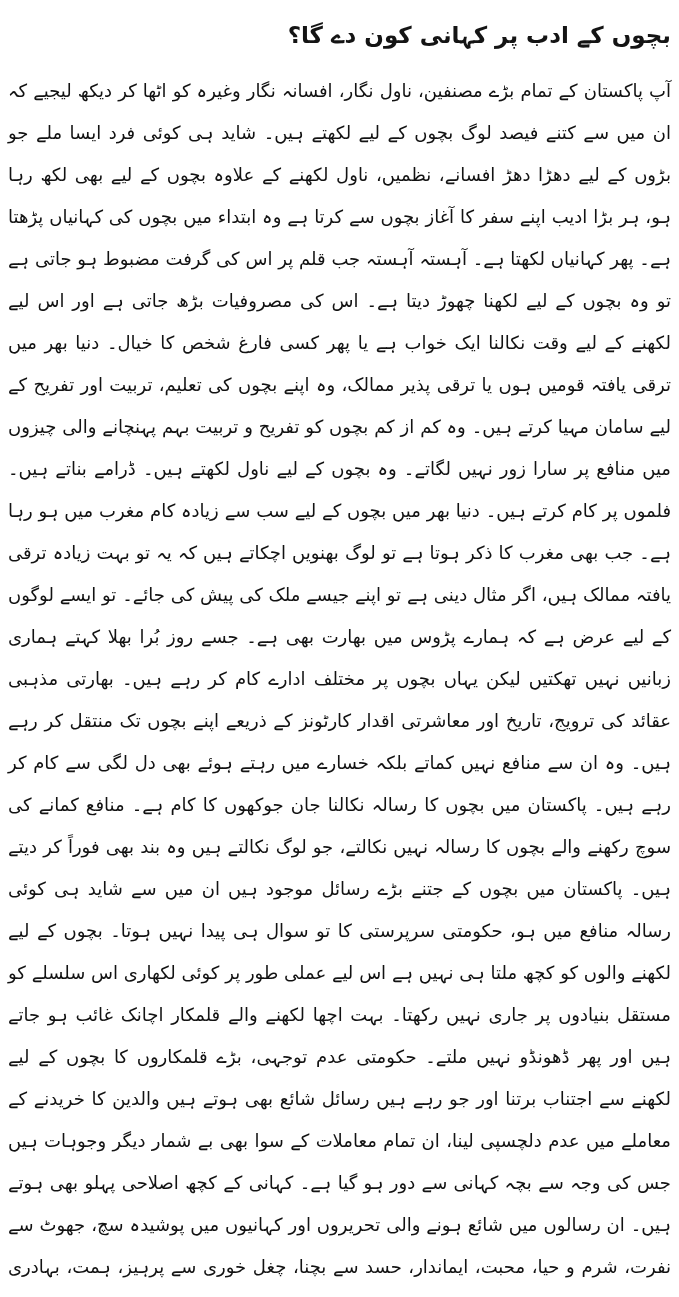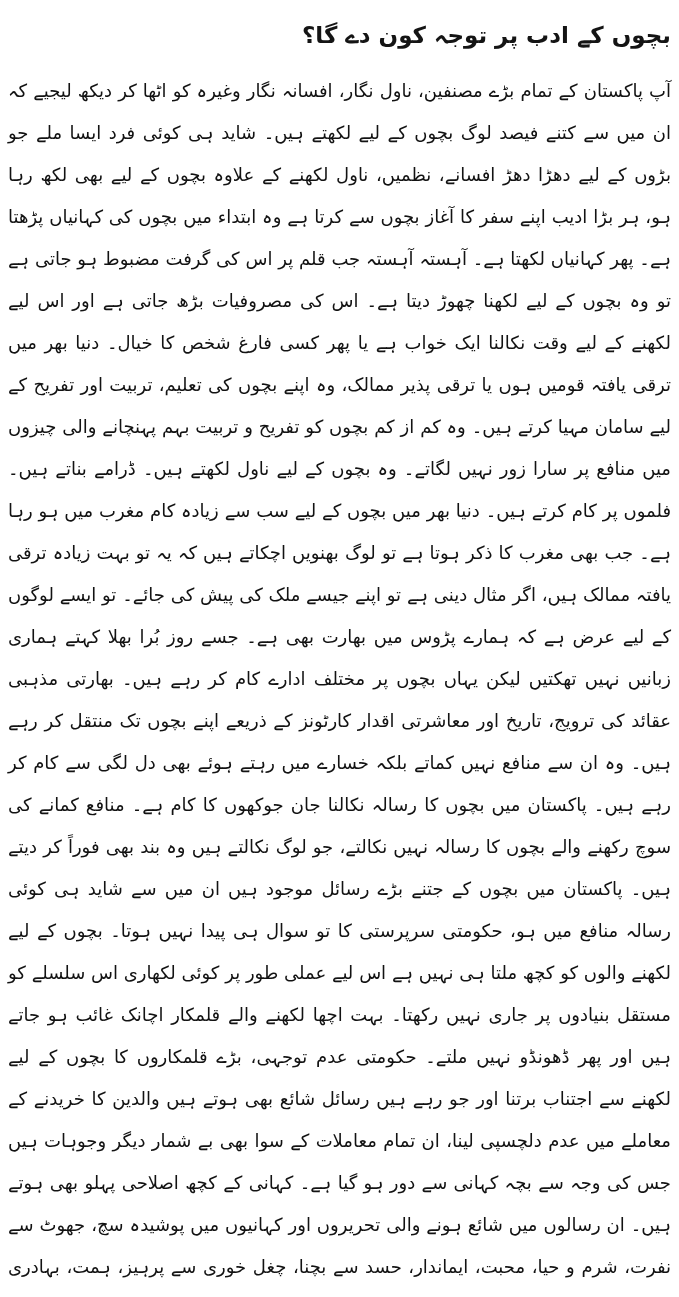--- a/index.html
+++ b/index.html
@@ -41,21 +41,21 @@
   }
   .article-body span {
     unicode-bidi: embed;
   }
 </style>
 </head>
 <body>
 
 <div class="page">
 
-  <h1 class="article-title">بچوں کے ادب پر توجہ کون دے گا؟</h1>
+  <h1 class="article-title">بچوں کے ادب پر کہانی کون دے گا؟</h1>
 
   <div class="article-body">
     <span>آپ پاکستان کے تمام بڑے مصنفین، ناول نگار، افسانہ نگار وغیرہ کو اٹھا کر دیکھ لیجیے کہ ان میں سے کتنے فیصد لوگ بچوں کے لیے لکھتے ہیں۔ شاید ہی کوئی فرد ایسا ملے جو بڑوں کے لیے دھڑا دھڑ افسانے، نظمیں، ناول لکھنے کے علاوہ بچوں کے لیے بھی لکھ رہا ہو، ہر بڑا ادیب اپنے سفر کا آغاز بچوں سے کرتا ہے وہ ابتداء میں بچوں کی کہانیاں پڑھتا ہے۔ پھر کہانیاں لکھتا ہے۔ آہستہ آہستہ جب قلم پر اس کی گرفت مضبوط ہو جاتی ہے تو وہ بچوں کے لیے لکھنا چھوڑ دیتا ہے۔ اس کی مصروفیات بڑھ جاتی ہے اور اس لیے لکھنے کے لیے وقت نکالنا ایک خواب ہے یا پھر کسی فارغ شخص کا خیال۔</span>
     <span>دنیا بھر میں ترقی یافتہ قومیں ہوں یا ترقی پذیر ممالک، وہ اپنے بچوں کی تعلیم، تربیت اور تفریح کے لیے سامان مہیا کرتے ہیں۔ وہ کم از کم بچوں کو تفریح و تربیت بہم پہنچانے والی چیزوں میں منافع پر سارا زور نہیں لگاتے۔ وہ بچوں کے لیے ناول لکھتے ہیں۔ ڈرامے بناتے ہیں۔ فلموں پر کام کرتے ہیں۔ دنیا بھر میں بچوں کے لیے سب سے زیادہ کام مغرب میں ہو رہا ہے۔</span>
     <span>جب بھی مغرب کا ذکر ہوتا ہے تو لوگ بھنویں اچکاتے ہیں کہ یہ تو بہت زیادہ ترقی یافتہ ممالک ہیں، اگر مثال دینی ہے تو اپنے جیسے ملک کی پیش کی جائے۔ تو ایسے لوگوں کے لیے عرض ہے کہ ہمارے پڑوس میں بھارت بھی ہے۔ جسے روز بُرا بھلا کہتے ہماری زبانیں نہیں تھکتیں لیکن یہاں بچوں پر مختلف ادارے کام کر رہے ہیں۔ بھارتی مذہبی عقائد کی ترویج، تاریخ اور معاشرتی اقدار کارٹونز کے ذریعے اپنے بچوں تک منتقل کر رہے ہیں۔ وہ ان سے منافع نہیں کماتے بلکہ خسارے میں رہتے ہوئے بھی دل لگی سے کام کر رہے ہیں۔</span>
     <span>پاکستان میں بچوں کا رسالہ نکالنا جان جوکھوں کا کام ہے۔ منافع کمانے کی سوچ رکھنے والے بچوں کا رسالہ نہیں نکالتے، جو لوگ نکالتے ہیں وہ بند بھی فوراً کر دیتے ہیں۔ پاکستان میں بچوں کے جتنے بڑے رسائل موجود ہیں ان میں سے شاید ہی کوئی رسالہ منافع میں ہو، حکومتی سرپرستی کا تو سوال ہی پیدا نہیں ہوتا۔ بچوں کے لیے لکھنے والوں کو کچھ ملتا ہی نہیں ہے اس لیے عملی طور پر کوئی لکھاری اس سلسلے کو مستقل بنیادوں پر جاری نہیں رکھتا۔ بہت اچھا لکھنے والے قلمکار اچانک غائب ہو جاتے ہیں اور پھر ڈھونڈو نہیں ملتے۔ حکومتی عدم توجہی، بڑے قلمکاروں کا بچوں کے لیے لکھنے سے اجتناب برتنا اور جو رہے ہیں رسائل شائع بھی ہوتے ہیں والدین کا خریدنے کے معاملے میں عدم دلچسپی لینا، ان تمام معاملات کے سوا بھی بے شمار دیگر وجوہات ہیں جس کی وجہ سے بچہ کہانی سے دور ہو گیا ہے۔</span>
     <span>کہانی کے کچھ اصلاحی پہلو بھی ہوتے ہیں۔ ان رسالوں میں شائع ہونے والی تحریروں اور کہانیوں میں پوشیدہ سچ، جھوٹ سے نفرت، شرم و حیا، محبت، ایماندار، حسد سے بچنا، چغل خوری سے پرہیز، ہمت، بہادری جیسے اوصاف بچے میں بنا کہانی کے پیدا ہونا مشکل ہے۔ صحیح کہوں تو ناممکن ہے۔ کیا آپ آج معاشرے کو نہیں دیکھتے، نوجوان کیوں بگڑا ہوا ہے؟ اس کے تیور خراب کیوں دکھائی دے رہے ہیں؟ کبھی اس سے پوچھیے کہ بچپن میں کہانیاں پڑھی ہیں؟ ٹھیک سے جواب آئے گا نہیں، ہاتھ میں تو اب اسمارٹ فون آ گیا ہے، اب کہانیاں پڑھنے اور سننے کا وقت کہاں سے آئے گا؟ کیا قصور بچوں کا ہے؟</span>
     
   </div>
 

